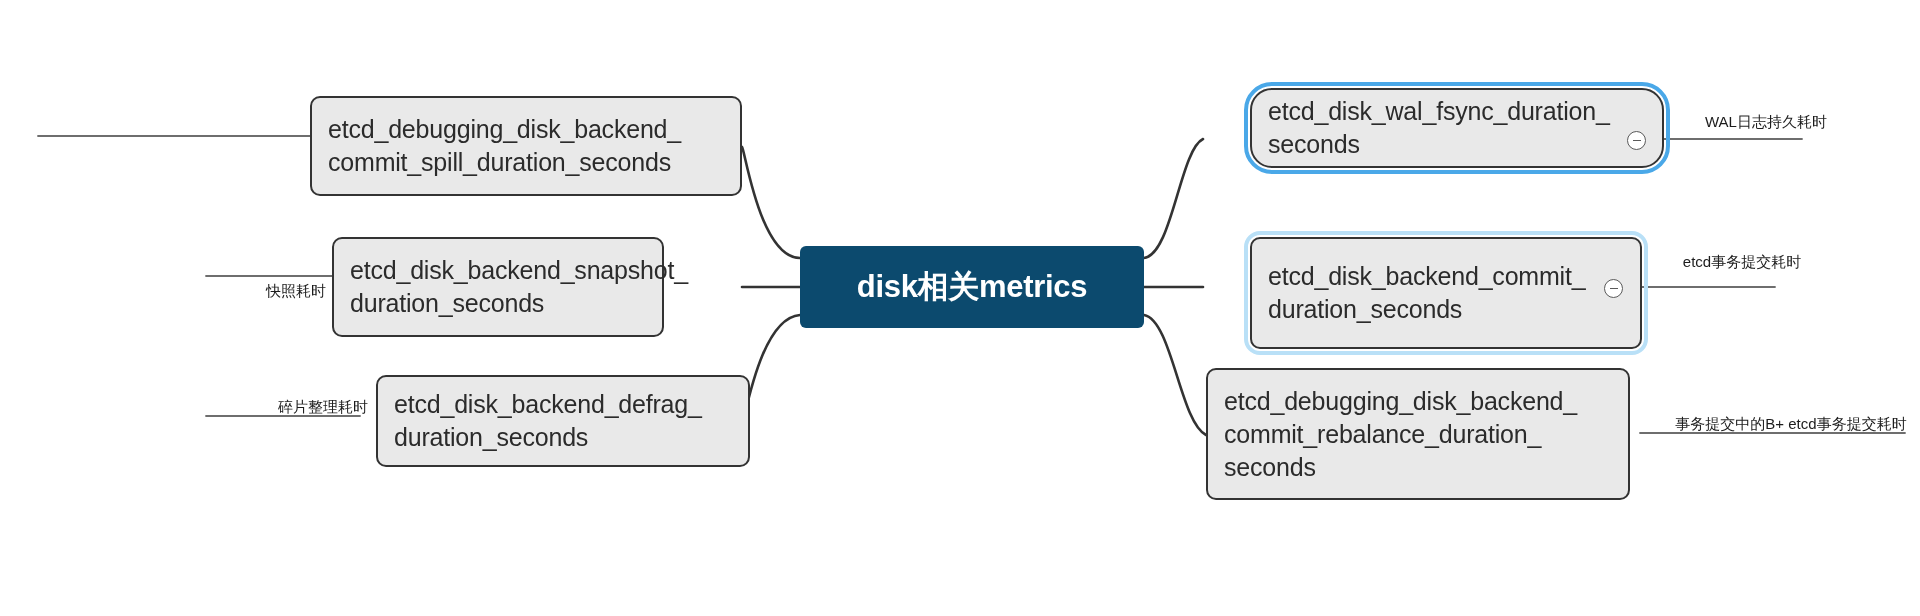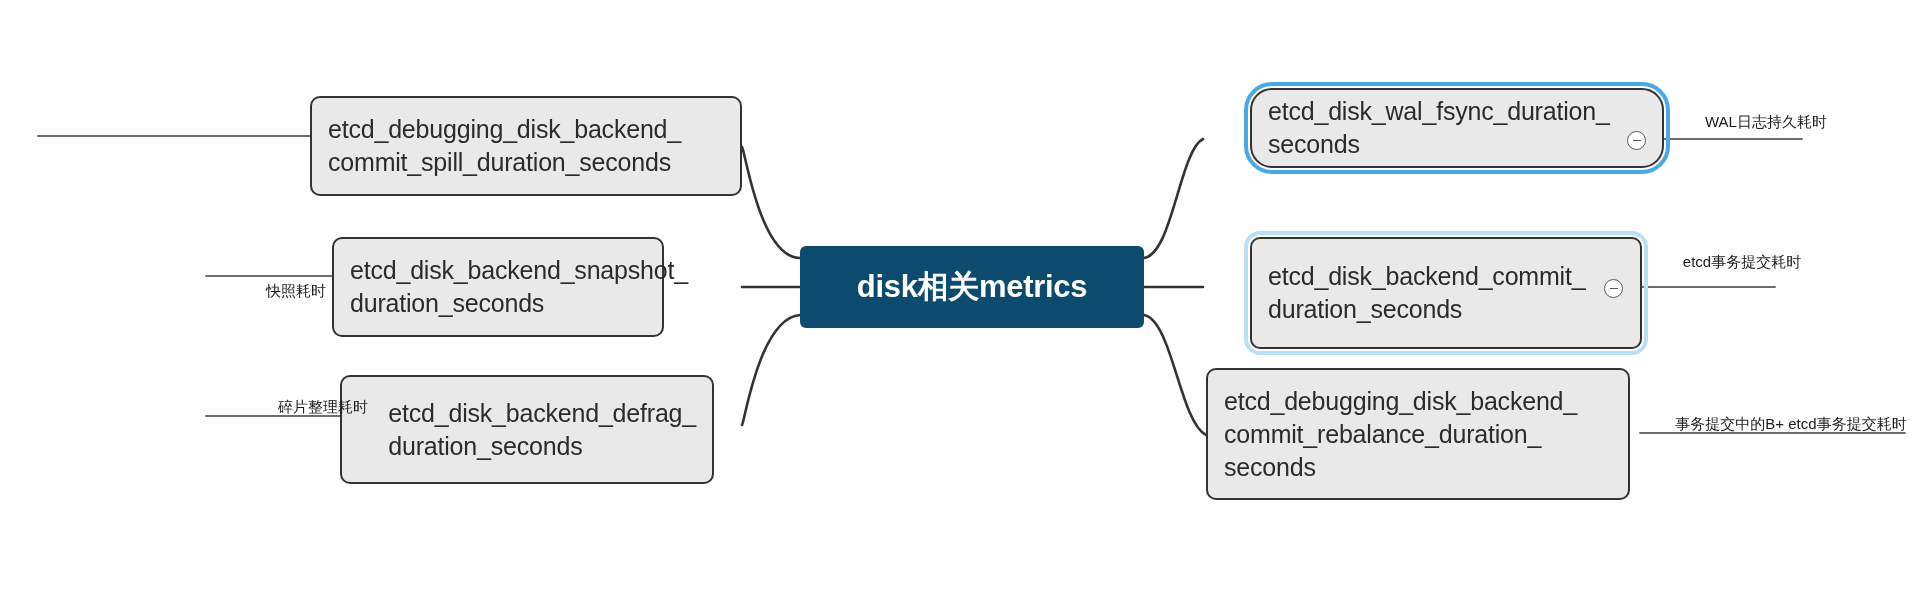--- a/index.html
+++ b/index.html
@@ -137,21 +137,21 @@
   </div>
 
   <div class="node" style="left:332px; top:237px; width:332px; height:100px;">
     <span>etcd_disk_backend_snapshot_
 duration_seconds</span>
   </div>
   <div class="leaf-label left-side" style="left:206px; top:258px; width:120px;margin-top:24px;">
     <span>快照耗时</span>
   </div>
 
-  <div class="node" style="left:340px; top:375px; width:374px; height:109px;justify-content:flex-end;">
+  <div class="node" style="left:376px; top:375px; width:374px; height:92px;">
     <span>etcd_disk_backend_defrag_
 duration_seconds</span>
   </div>
   <div class="leaf-label left-side" style="left:220px; top:398px; width:148px;">
     <span>碎片整理耗时</span>
   </div>
 
   <div class="node-root" style="left:800px; top:246px; width:344px; height:82px;">
     <span>disk相关metrics</span>
   </div>

